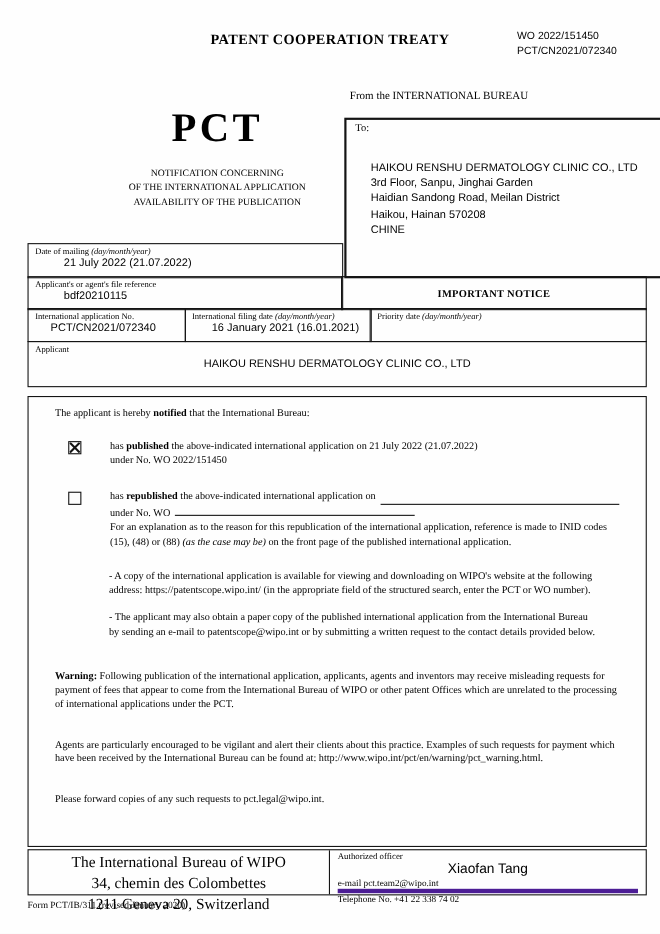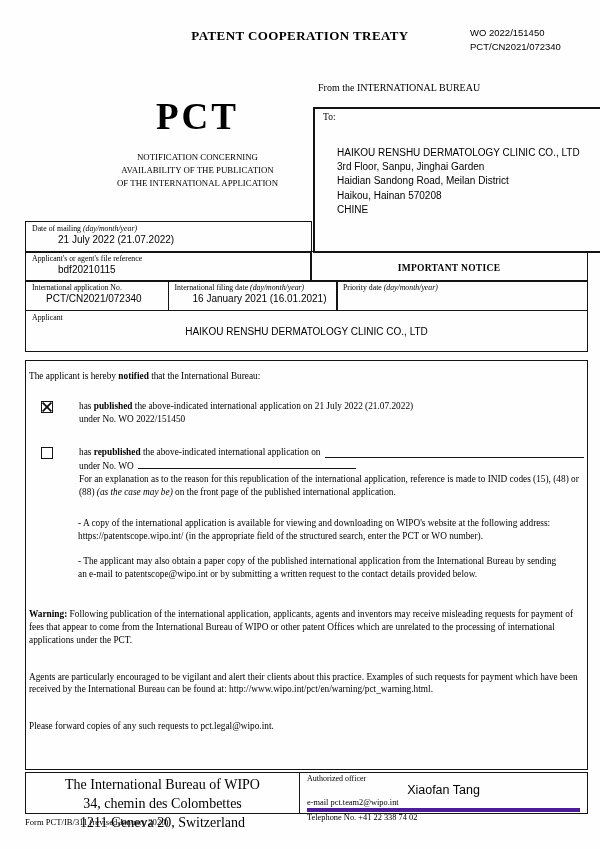--- a/index.html
+++ b/index.html
@@ -50,32 +50,32 @@
   .box-appno .fvalue { margin-left:14px; }
   .box-filing  { left:167.5px; top:280px; width:170px; height:31px; }
   .box-filing .fvalue { margin-left:18px; }
   .box-priority{ left:336px; top:280px; width:252px; height:31px; }
   .box-applicant { left:25px; top:309.5px; width:563px; height:42px; }
   .applicant-value { text-align:center; margin:4px 0 0 0; font-family:"Liberation Sans", sans-serif; font-size:10px; }
 
   
   .main-box {
     position:absolute; left:25px; top:360px; width:563px; height:410px;
-    border:1.5px solid #141414; box-sizing:border-box; padding:9px 3px;
+    border:1.5px solid #141414; box-sizing:border-box; padding:9px 24px;
     font-size:9.3px; line-height:1.38;
   }
   .cb-row { display:flex; align-items:flex-start; margin-left:12px; }
   .cb-row.first { margin-top:17px; }
   .cb-row.second { margin-top:21px; }
   .checkbox {
     flex:0 0 auto; width:10px; height:10px; border:1.6px solid #141414;
     margin:1px 26px 0 0; position:relative; background:#fefefe;
   }
   .cb-text { flex:1 1 auto; min-width:0; }
-  .blank-row { display:flex; align-items:center; }
+  .blank-row { display:flex; align-items:flex-end; }
   .blank-fill { flex:1 1 auto; border-bottom:1px solid #141414; height:9px; margin-left:4px; }
   .blank-fixed { display:inline-block; width:218px; border-bottom:1px solid #141414; height:9px; margin-left:4px; vertical-align:baseline; }
   .para-indent { margin:18px 18px 0 49px; }
   .para-indent.tight { margin-top:13px; }
   .para-full { margin-top:27px; }
   .para-mid  { margin-top:24px; }
 
   
   .footer-box {
     position:absolute; left:25px; top:772px; width:563px; height:42px;
@@ -103,22 +103,22 @@
   <div class="doc-numbers">
     <div>WO 2022/151450</div>
     <div>PCT/CN2021/072340</div>
   </div>
   <div class="from-line">From the INTERNATIONAL BUREAU</div>
 
   <div class="pct-block">
     <div class="pct-acronym">PCT</div>
     <div class="notif-lines">
       <div>NOTIFICATION CONCERNING</div>
+      <div>OF THE INTERNATIONAL APPLICATION</div>
       <div>AVAILABILITY OF THE PUBLICATION</div>
-      <div>OF THE INTERNATIONAL APPLICATION</div>
     </div>
   </div>
 
   <div class="to-box">
     <div>To:</div>
     <div class="to-address">
       <div>HAIKOU RENSHU DERMATOLOGY CLINIC CO., LTD</div>
       <div>3rd Floor, Sanpu, Jinghai Garden</div>
       <div>Haidian Sandong Road, Meilan District</div>
       <div>Haikou, Hainan 570208</div>

